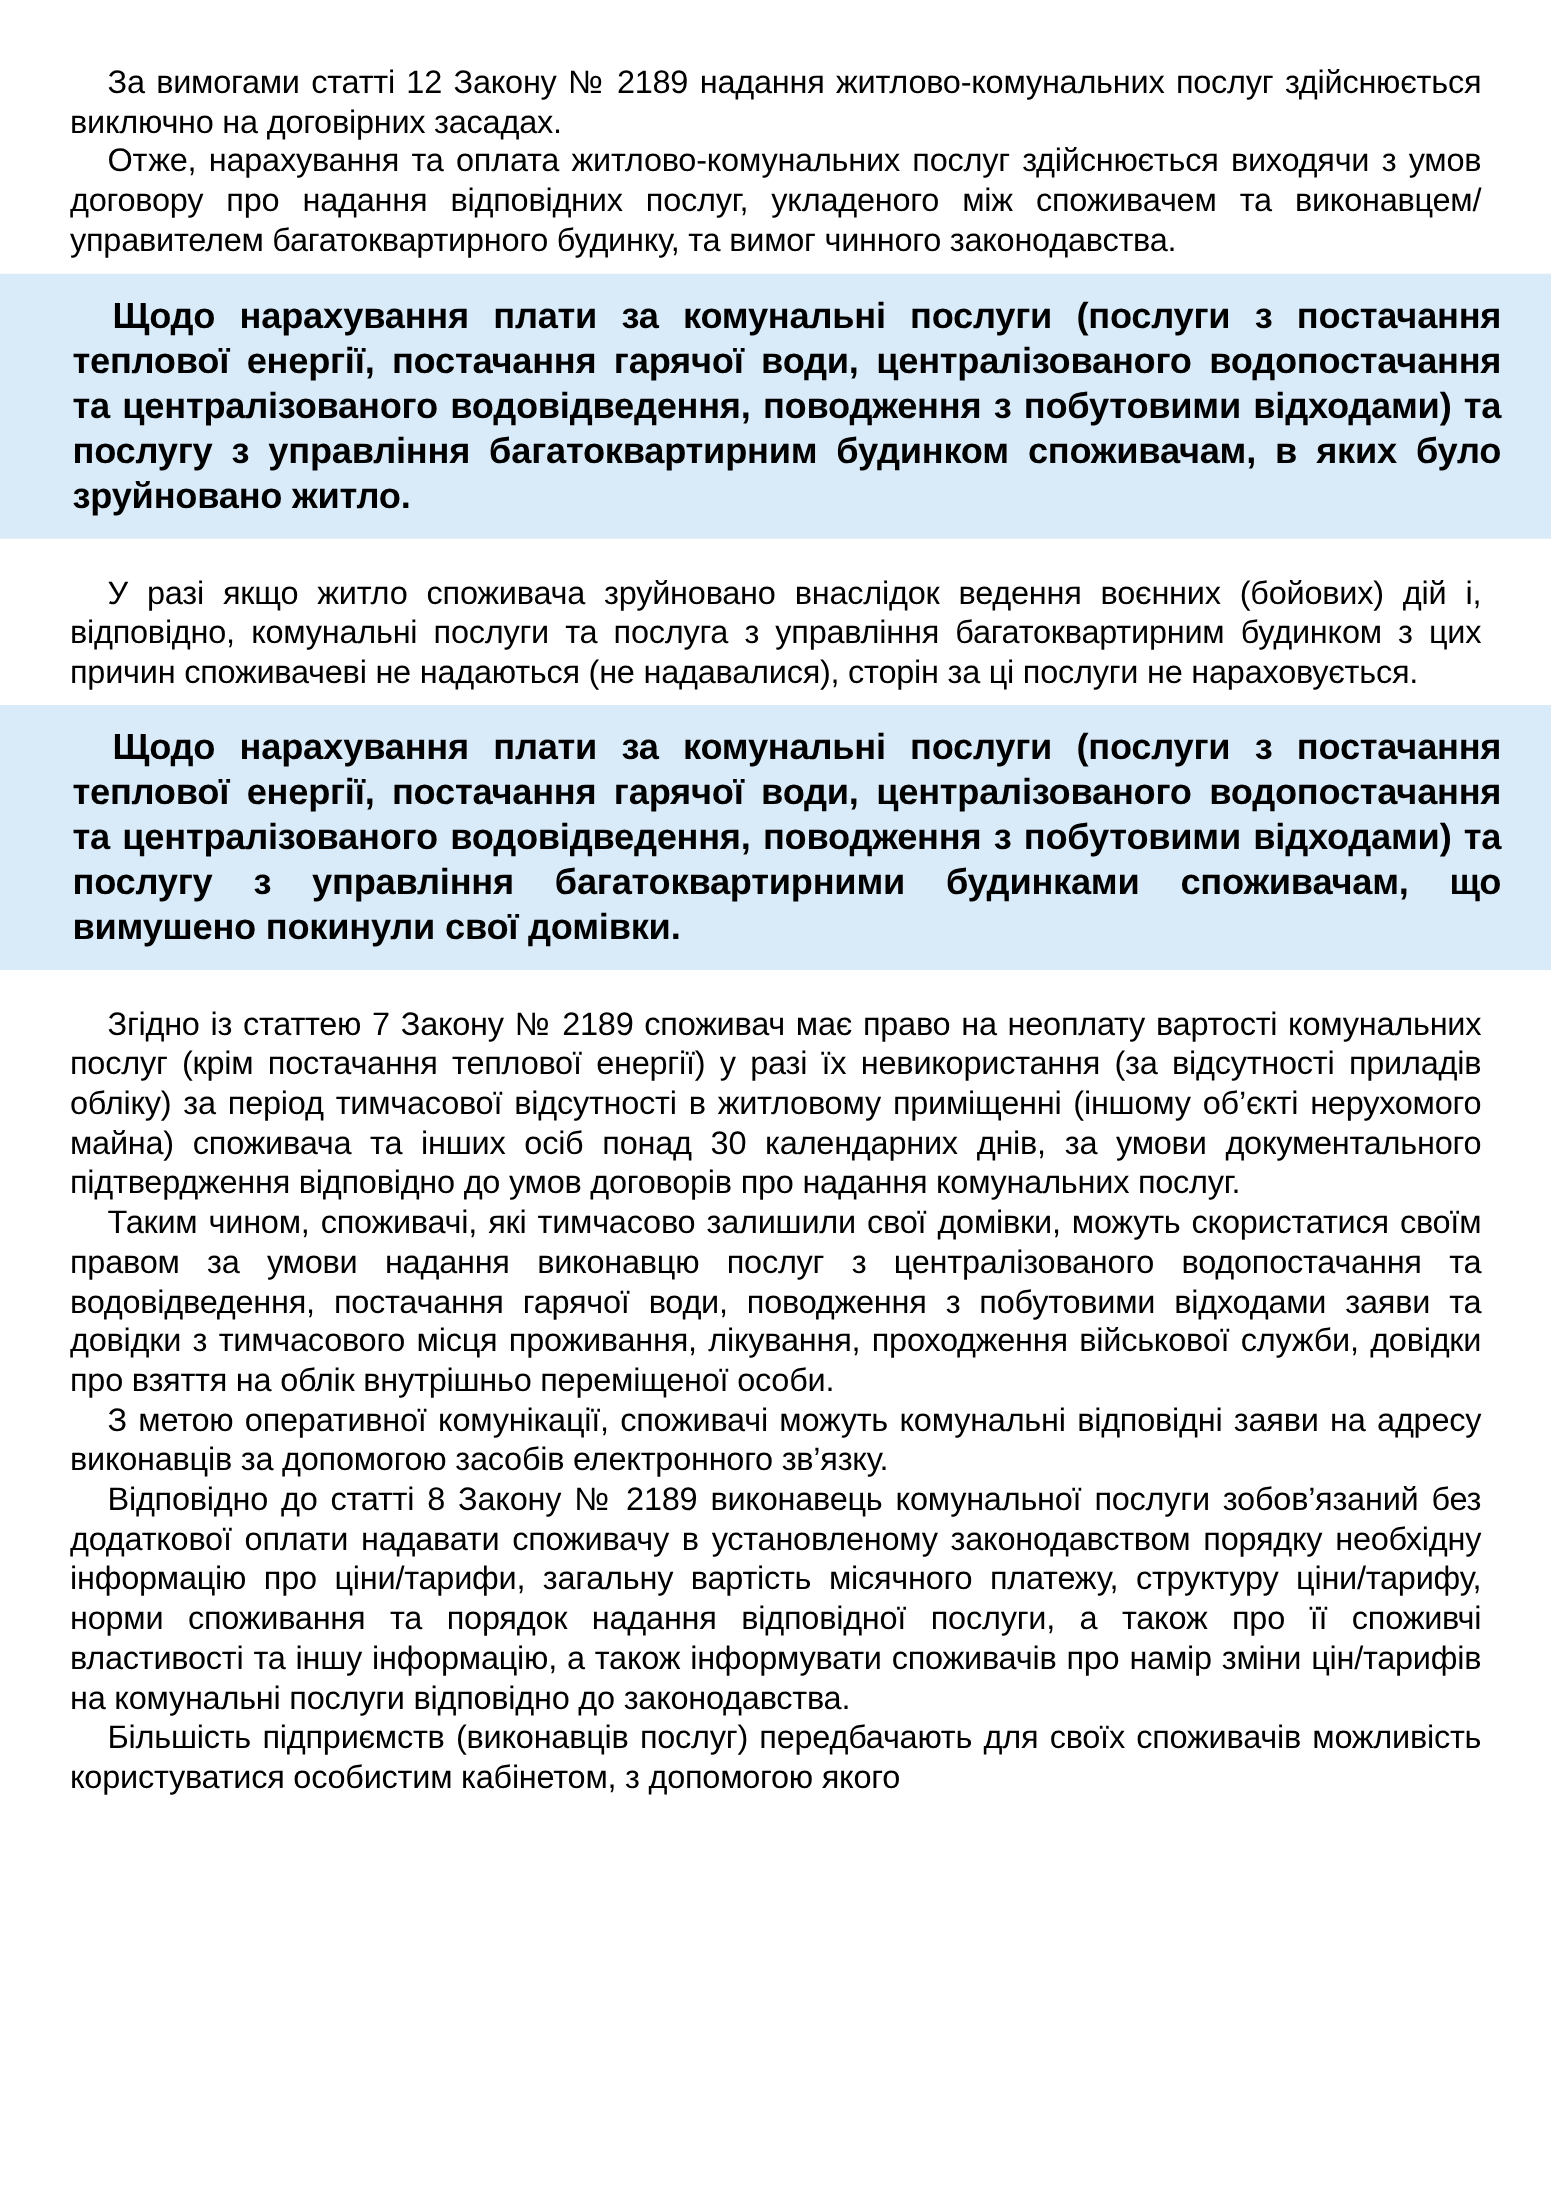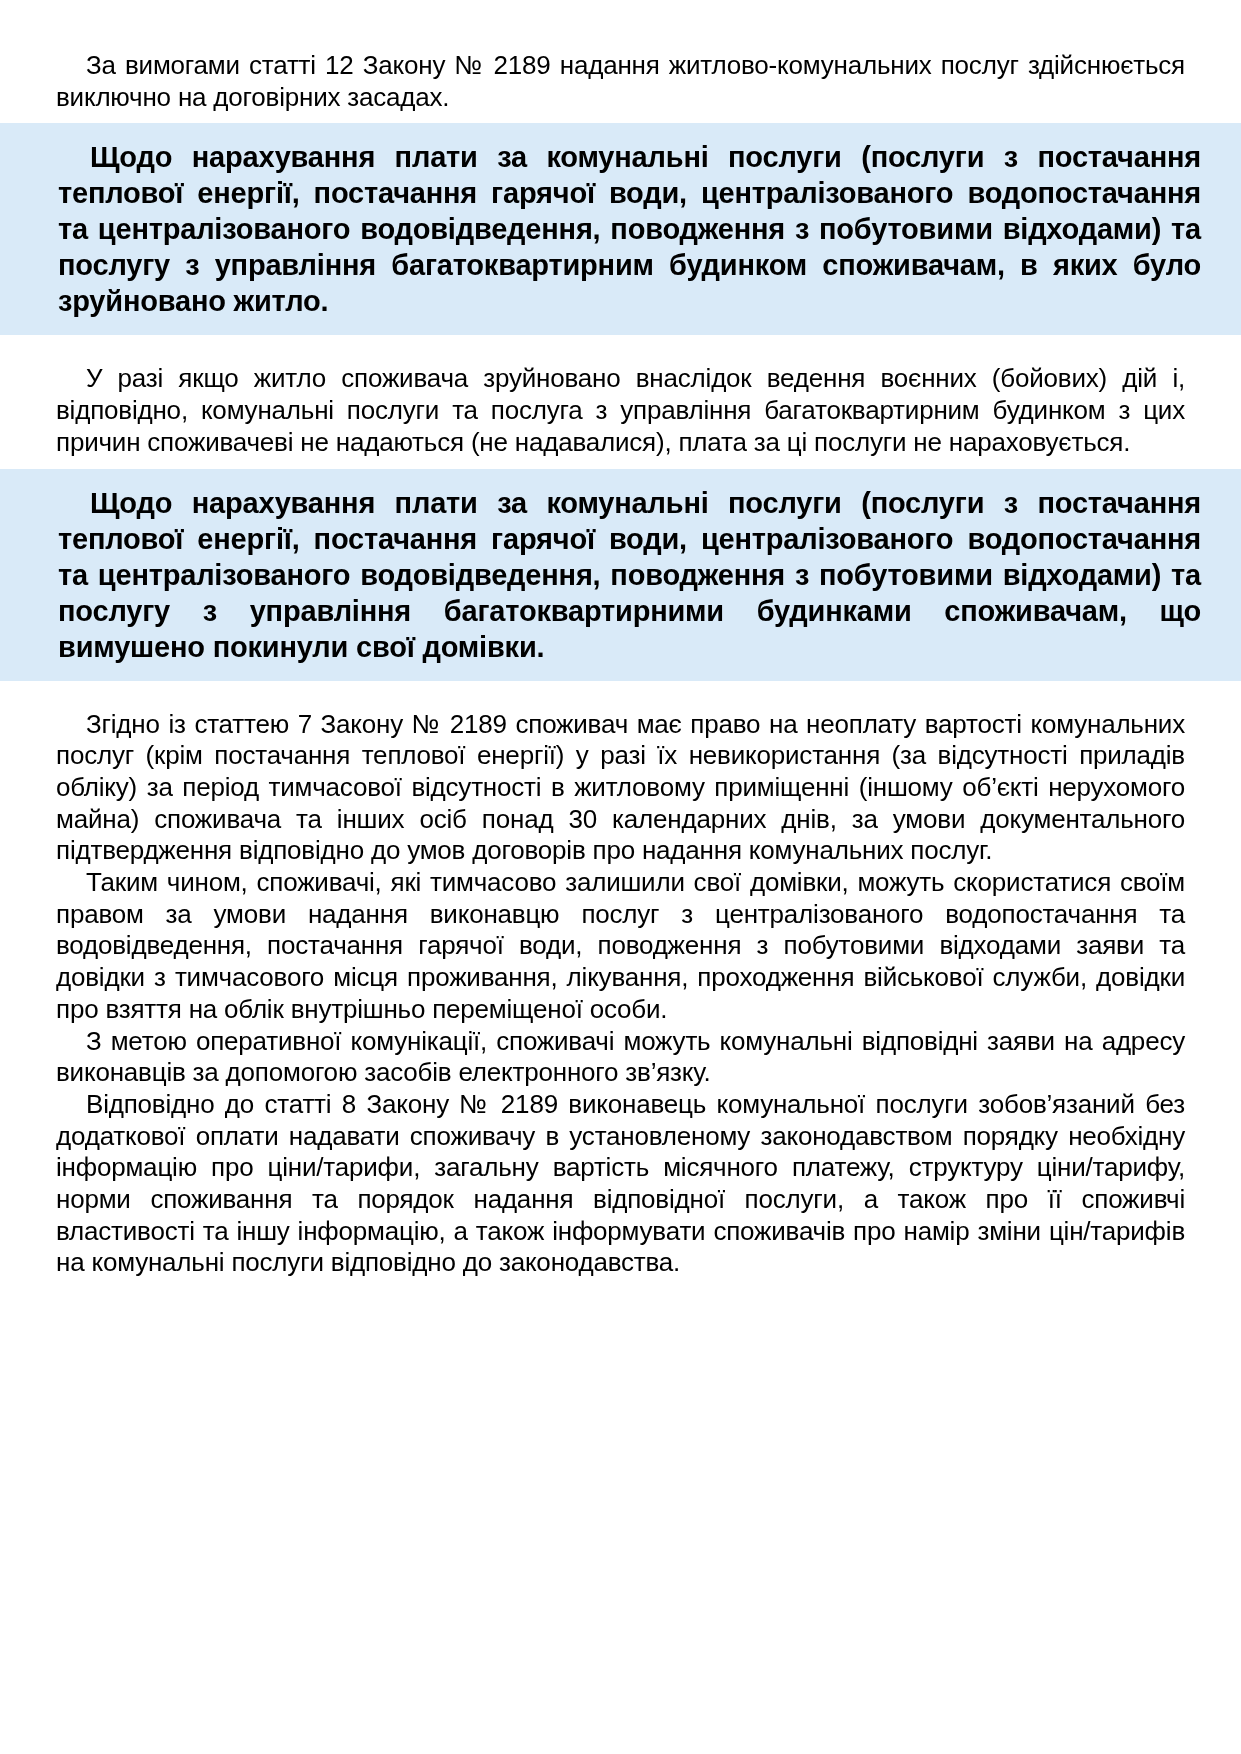--- a/index.html
+++ b/index.html
@@ -40,30 +40,32 @@
   }
 </style>
 </head>
 <body>
 
 <div class="page">
 
   <p class="body-para">За вимогами статті 12 Закону № 2189 надання житлово-комунальних послуг здійснюється виключно на договірних засадах.</p>
 
 
+  <p class="body-para">Отже, нарахування та оплата житлово-комунальних послуг здійснюється виходячи з умов договору про надання відповідних послуг, укладеного між споживачем та виконавцем/управителем багатоквартирного будинку, та вимог чинного законодавства.</p>
 
   <div class="highlight-block">Щодо нарахування плати за комунальні послуги (послуги з постачання теплової енергії, постачання гарячої води, централізованого водопостачання та централізованого водовідведення, поводження з побутовими відходами) та послугу з управління багатоквартирним будинком споживачам, в яких було зруйновано житло.</div>
 
-  <p class="body-para">У разі якщо житло споживача зруйновано внаслідок ведення воєнних (бойових) дій і, відповідно, комунальні послуги та послуга з управління багатоквартирним будинком з цих причин споживачеві не надаються (не надавалися), плата за ці послуги не нараховується.</p>
+  <p class="body-para">У разі якщо житло споживача зруйновано внаслідок ведення воєнних (бойових) дій і, відповідно, комунальні послуги та послуга з управління багатоквартирним будинком з цих причин споживачеві не надаються (не надавалися), сторін за ці послуги не нараховується.</p>
 
   <div class="highlight-block">Щодо нарахування плати за комунальні послуги (послуги з постачання теплової енергії, постачання гарячої води, централізованого водопостачання та централізованого водовідведення, поводження з побутовими відходами) та послугу з управління багатоквартирними будинками споживачам, що вимушено покинули свої домівки.</div>
 
   <p class="body-para">Згідно із статтею 7 Закону № 2189 споживач має право на неоплату вартості комунальних послуг (крім постачання теплової енергії) у разі їх невикористання (за відсутності приладів обліку) за період тимчасової відсутності в житловому приміщенні (іншому об’єкті нерухомого майна) споживача та інших осіб понад 30 календарних днів, за умови документального підтвердження відповідно до умов договорів про надання комунальних послуг.</p>
 
   <p class="body-para">Таким чином, споживачі, які тимчасово залишили свої домівки, можуть скористатися своїм правом за умови надання виконавцю послуг з централізованого водопостачання та водовідведення, постачання гарячої води, поводження з побутовими відходами заяви та довідки з тимчасового місця проживання, лікування, проходження військової служби, довідки про взяття на облік внутрішньо переміщеної особи.</p>
 
   <p class="body-para">З метою оперативної комунікації, споживачі можуть комунальні відповідні заяви на адресу виконавців за допомогою засобів електронного зв’язку.</p>
 
 
   <p class="body-para">Відповідно до статті 8 Закону № 2189 виконавець комунальної послуги зобов’язаний без додаткової оплати надавати споживачу в установленому законодавством порядку необхідну інформацію про ціни/тарифи, загальну вартість місячного платежу, структуру ціни/тарифу, норми споживання та порядок надання відповідної послуги, а також про її споживчі властивості та іншу інформацію, а також інформувати споживачів про намір зміни цін/тарифів на комунальні послуги відповідно до законодавства.</p>
 
+  <p class="body-para">Більшість підприємств (виконавців послуг) передбачають для своїх споживачів можливість користуватися особистим кабінетом, з допомогою якого</p>
 
 </div>
 
 </body></html>

